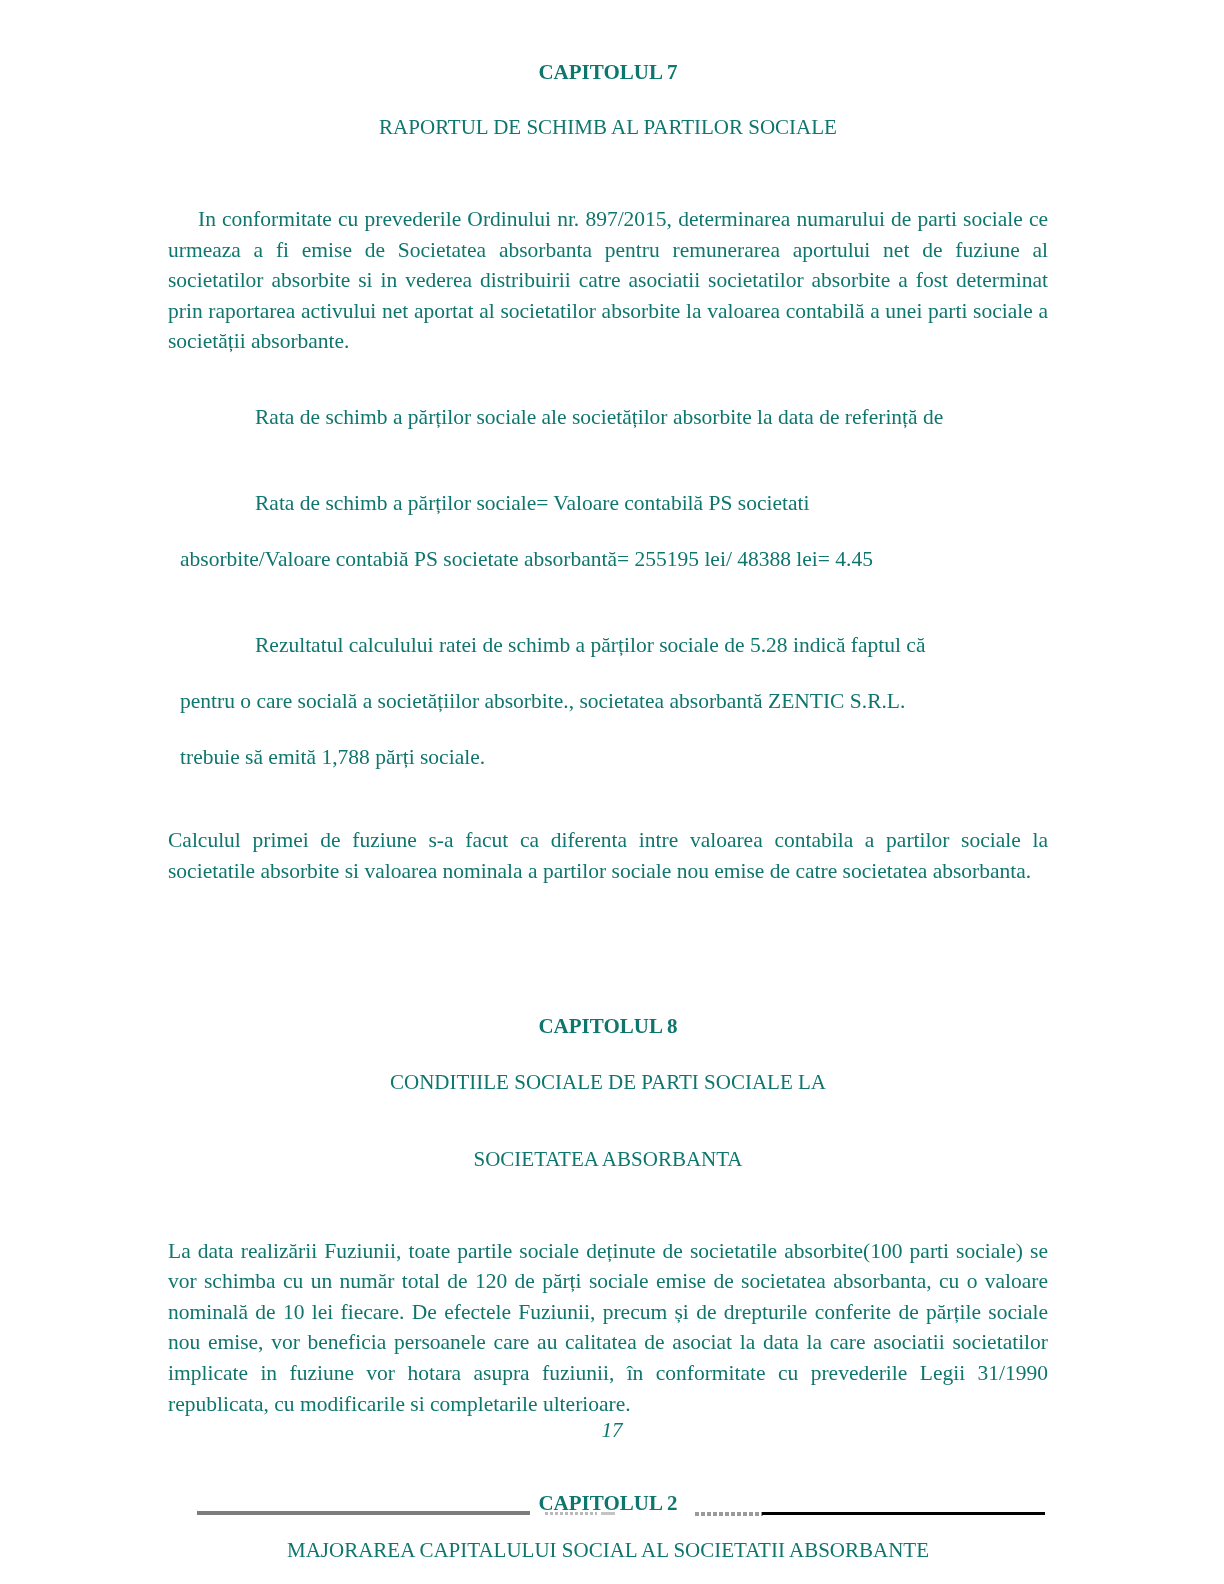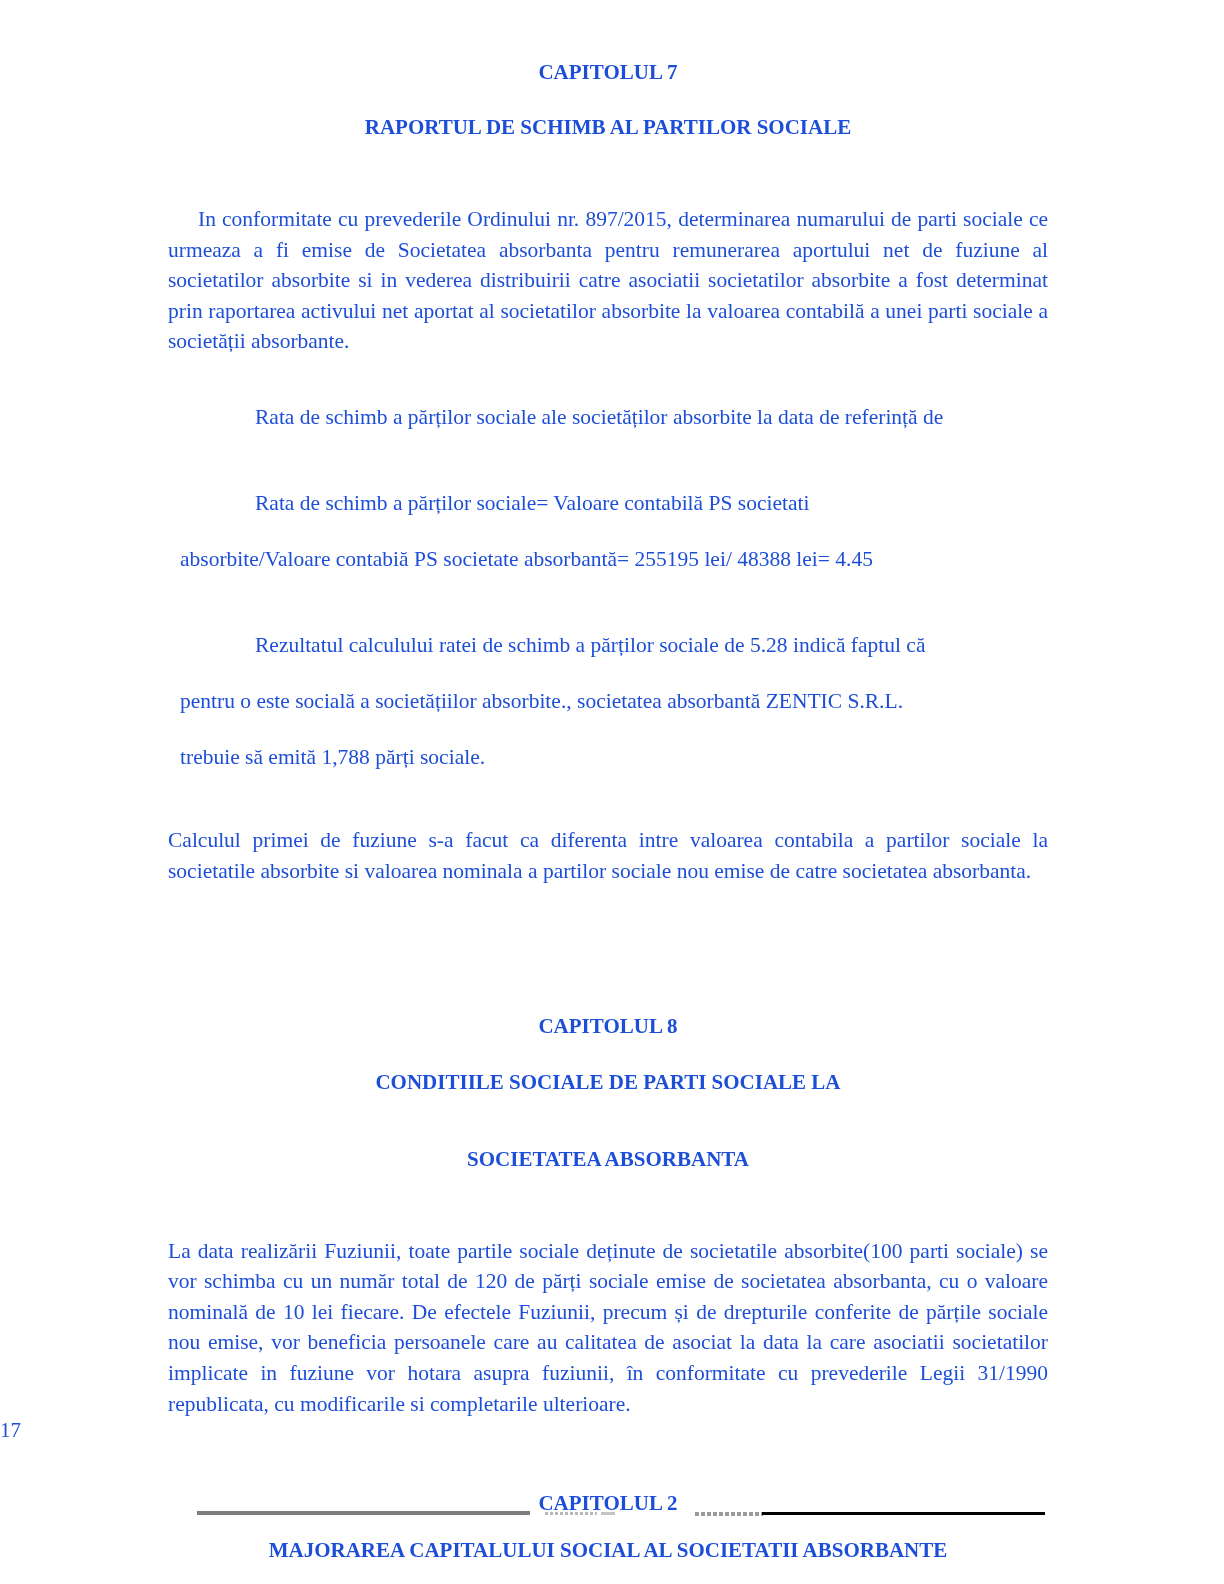--- a/index.html
+++ b/index.html
@@ -7,40 +7,40 @@
     padding: 0;
     background: #ffffff;
   }
   .page {
     position: relative;
     width: 1224px;
     height: 1584px;
     background: #ffffff;
     margin: 0 auto;
     font-family: "Liberation Serif", "DejaVu Serif", serif;
-    color: #1d4ed8;
+    color: #0f766e;
     overflow: hidden;
   }
   .content {
     position: absolute;
     left: 156px;
     top: 0;
     width: 904px;
   }
 
   
   .chapter-title {
     text-align: center;
     font-weight: bold;
     font-size: 21px;
     line-height: 1.2;
   }
   .section-title {
     text-align: center;
-    font-weight: bold;
+    font-weight: normal;
     font-size: 21px;
     line-height: 1.2;
   }
 
   
   .para {
     font-size: 21.5px;
     line-height: 1.42;
     text-align: justify;
     text-justify: inter-word;
@@ -69,21 +69,23 @@
   .sp-52 { height: 52px; }
   .sp-60 { height: 60px; }
   .sp-72 { height: 72px; }
 
   
   .page-number {
     position: absolute;
     left: 0;
     right: 0;
     top: 1418px;
+    text-align: center;
     font-size: 21px;
+    font-style: italic;
   }
 
   
   .footer-rules {
     position: absolute;
     left: 0;
     top: 1505px;
     width: 1224px;
     height: 14px;
   }
@@ -157,21 +159,21 @@
     <div class="sp-18"></div>
 
     <p class="para loose loose-indent">Rata    de    schimb    a    părților    sociale=   Valoare    contabilă    PS    societati</p>
 
     <p class="para loose loose-plain">absorbite/Valoare contabiă PS societate absorbantă= 255195 lei/ 48388 lei= 4.45</p>
 
     <div class="sp-18"></div>
 
     <p class="para loose loose-indent">Rezultatul  calculului  ratei de schimb a  părților sociale de 5.28 indică faptul  că</p>
 
-    <p class="para loose loose-plain">pentru  o  este socială a societățiilor absorbite., societatea absorbantă  ZENTIC S.R.L.</p>
+    <p class="para loose loose-plain">pentru  o  care socială a societățiilor absorbite., societatea absorbantă  ZENTIC S.R.L.</p>
 
     <p class="para loose loose-plain">trebuie să emită 1,788 părți sociale.</p>
 
     <div class="sp-22"></div>
 
     <p class="para">Calculul primei de fuziune s-a facut ca diferenta intre valoarea contabila a partilor sociale la societatile absorbite si valoarea nominala a partilor sociale nou emise de catre societatea absorbanta.</p>
 
     <div class="sp-72"></div>
     <div class="sp-44"></div>
 

